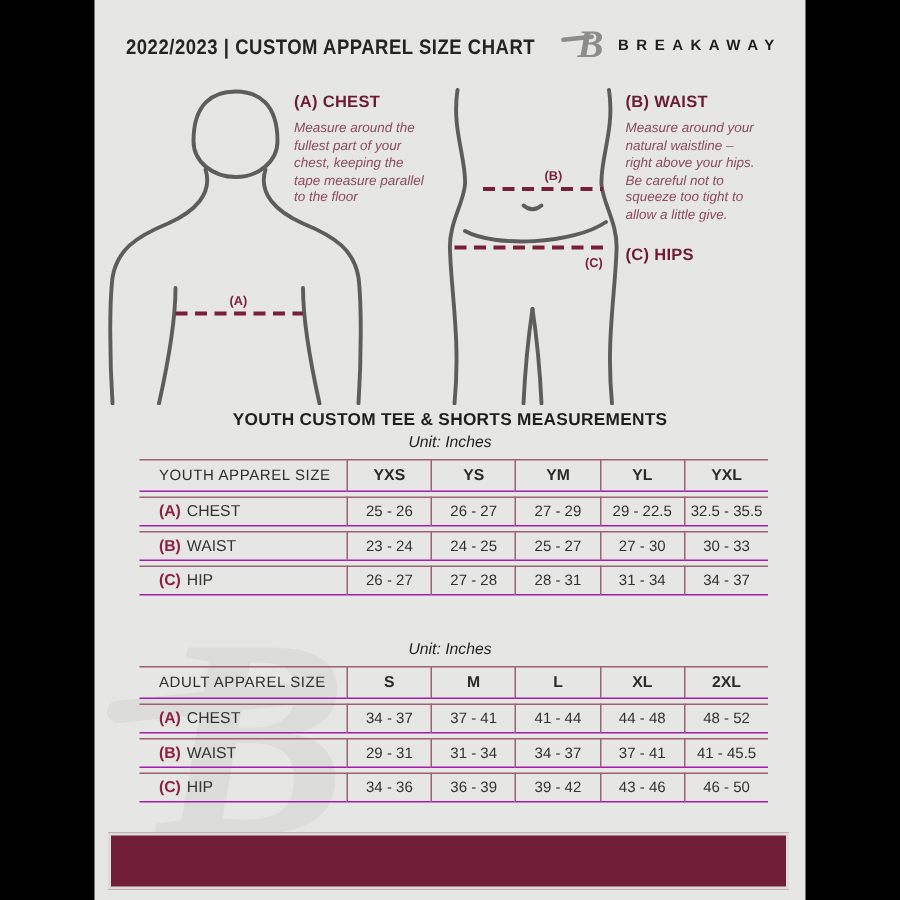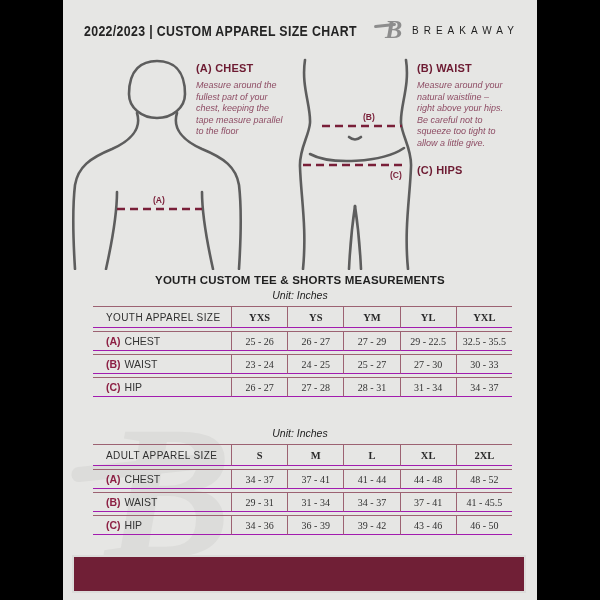--- a/index.html
+++ b/index.html
@@ -21,21 +21,21 @@
   .logo .b{
     font-family:"Liberation Serif",serif;font-weight:bold;font-style:italic;
     font-size:26px;color:#8d8d8d;position:absolute;left:8px;top:0;line-height:30px;
   }
   .logo .bar{
     position:absolute;left:-3px;top:9px;width:22px;height:2.6px;background:#8d8d8d;
     transform:rotate(-6deg);border-radius:2px;
   }
   .brand{
     position:absolute;left:349px;top:25px;
-    font-size:10px;font-weight:normal;color:#1e1e1e;letter-spacing:5px;white-space:nowrap;
+    font-size:10px;font-weight:bold;color:#1e1e1e;letter-spacing:5px;white-space:nowrap;
   }
   
   .fig{position:absolute;}
   .fig svg{display:block;}
   .guide-head{
     position:absolute;font-size:11px;font-weight:bold;color:#6d1b32;letter-spacing:.2px;
   }
   .guide-text{
     position:absolute;font-size:9px;font-style:italic;color:#8d4b63;
     line-height:11.6px;white-space:pre-line;
@@ -55,21 +55,21 @@
   
   .size-table{
     position:absolute;left:30px;width:419px;
     border-collapse:separate;border-spacing:0 3px;table-layout:fixed;z-index:1;
   }
   .size-table col.c0{width:138px;}
   .size-table td{
     border-top:1px solid #9c6272;border-bottom:1px solid #a21caf;
     height:18px;font-size:10px;color:#313131;text-align:center;padding:0;
   }
-  .size-table td:not(:first-child){border-left:1px solid #9c6272;font-family:Liberation Serif, serif;}
+  .size-table td:not(:first-child){border-left:1px solid #9c6272;}
   .size-table tr.head td{height:20px;font-weight:bold;font-size:10.5px;color:#2a2a2a;}
   .size-table td.lbl{text-align:left;padding-left:13px;font-size:10.5px;color:#333;}
   .size-table tr.head td.lbl{font-weight:normal;letter-spacing:.4px;font-size:10px;color:#2f2f2f;}
   .size-table .pfx{font-weight:bold;color:#8c2044;margin-right:4px;}
   
   .watermark{position:absolute;left:42px;top:398px;z-index:0;}
   .watermark .b{
     font-family:"Liberation Serif",serif;font-weight:bold;font-style:italic;
     font-size:190px;line-height:1;color:#dcdcda;display:block;
   }

